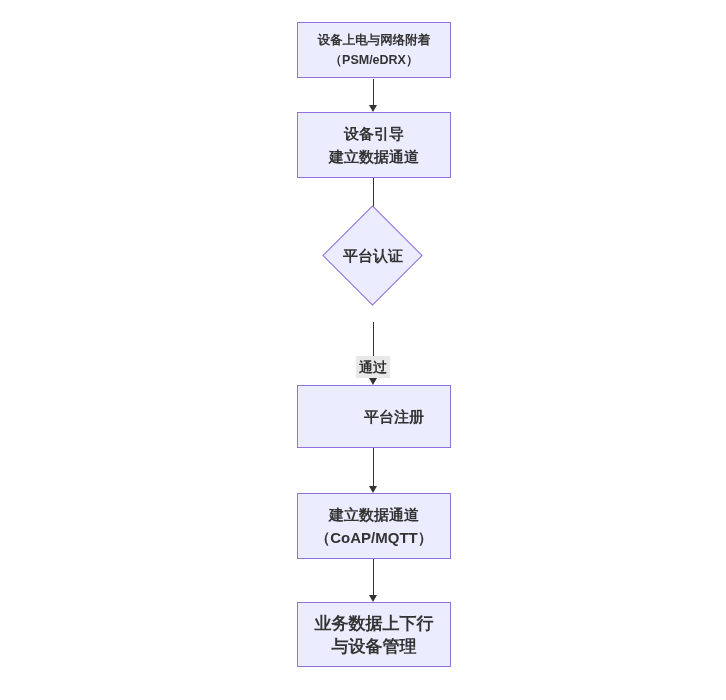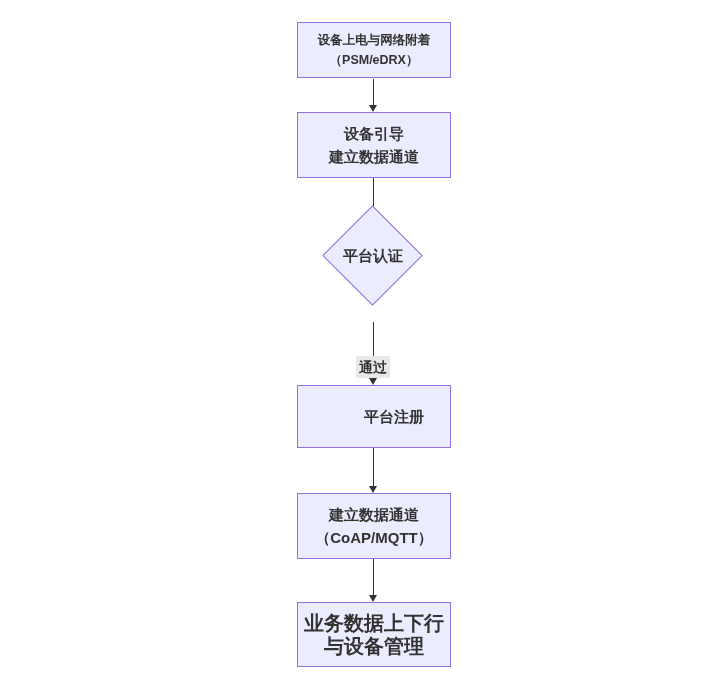--- a/index.html
+++ b/index.html
@@ -30,21 +30,21 @@
     align-items: center;
     justify-content: center;
     text-align: center;
   }
   .node .line { display: block; white-space: nowrap; }
   .n1 { top: 22px;  height: 56px; font-size: 12.5px; }
   .n1 .line { line-height: 20px; }
   .n2 { top: 112px; height: 66px; font-size: 15px; }
   .n4 { top: 385px; height: 63px; font-size: 15px; padding-left: 40px; }
   .n5 { top: 493px; height: 66px; font-size: 15px; }
-  .n6 { top: 602px; height: 65px; font-size: 20px; justify-content: center; }
+  .n6 { top: 602px; height: 65px; font-size: 17px; justify-content: center; }
   .n2 .line, .n4 .line, .n5 .line, .n6 .line { line-height: 23px; }
 
   
   .diamond-wrap {
     position: absolute;
     left: 323px;
     top: 206px;
     width: 100px;
     height: 100px;
   }

